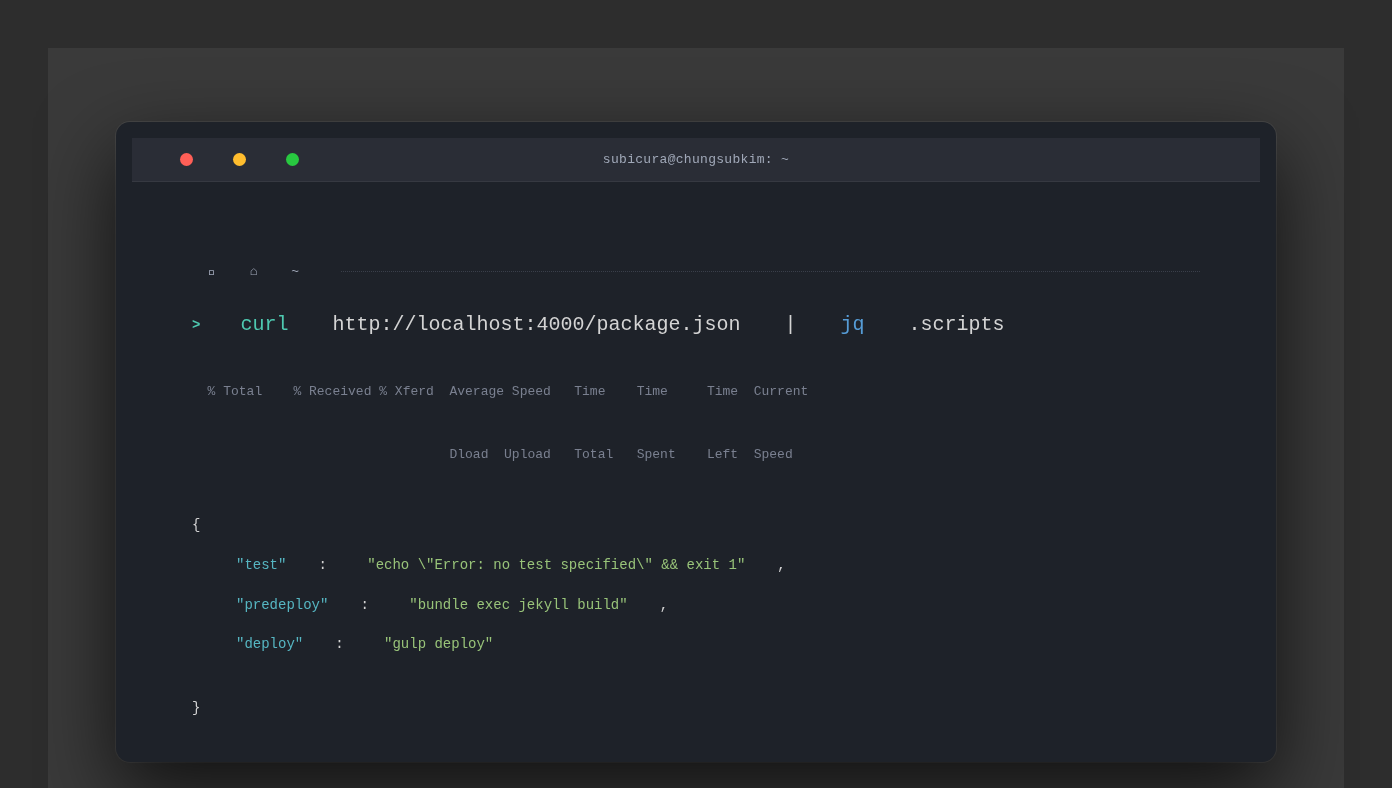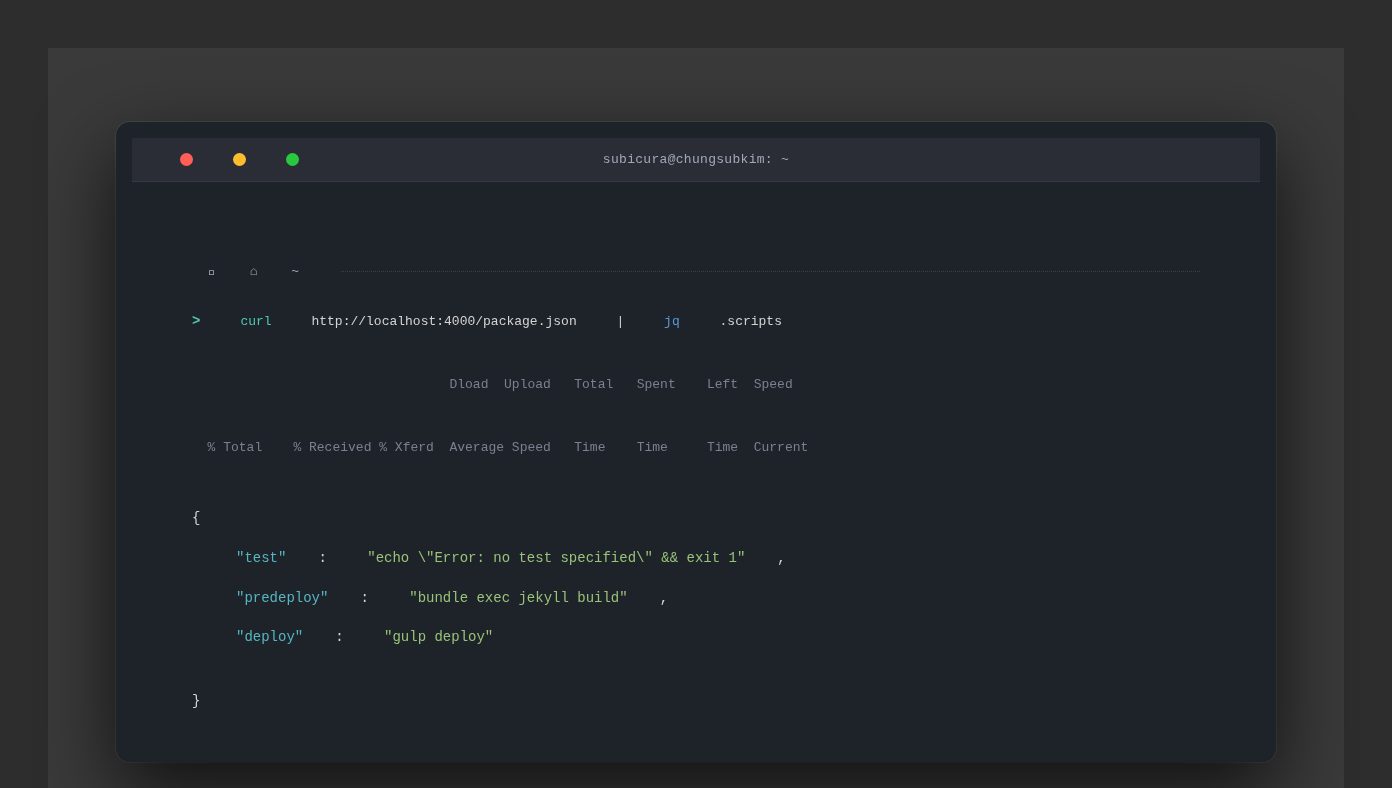--- a/index.html
+++ b/index.html
@@ -110,21 +110,21 @@
 
     .chevron {
       color: #4ec9b0;
       font-size: 14px;
       margin-right: 8px;
       font-weight: bold;
     }
 
     .cmd-text {
       color: #d4d4d4;
-      font-size: 13px;
+      font-size: 20px;
     }
 
     .cmd-curl {
       color: #4ec9b0;
     }
 
     .cmd-url {
       color: #d4d4d4;
     }
 
@@ -233,25 +233,25 @@
         <span class="cmd-text">
           <span class="cmd-curl">curl</span>
           <span class="cmd-url"> http://localhost:4000/package.json</span>
           <span class="cmd-pipe"> | </span>
           <span class="cmd-jq">jq</span>
           <span class="cmd-arg"> .scripts</span>
         </span>
       </div>
 
       <div class="curl-header-row">
+        <span>  % Total    % Received % Xferd  Average Speed   Time    Time     Time  Current</span>
+      </div>
+
+      <div class="curl-header-row">
         <span>                                 Dload  Upload   Total   Spent    Left  Speed</span>
-      </div>
-
-      <div class="curl-header-row">
-        <span>  % Total    % Received % Xferd  Average Speed   Time    Time     Time  Current</span>
       </div>
 
 
       <div class="small-gap"></div>
 
       <div class="json-output">
         <span class="json-brace">{</span>
         <br>
         <span class="json-indent">
           <span class="json-key">"test"</span><span class="json-colon">: </span><span class="json-value">"echo \"Error: no test specified\" &amp;&amp; exit 1"</span><span class="json-comma">,</span>

